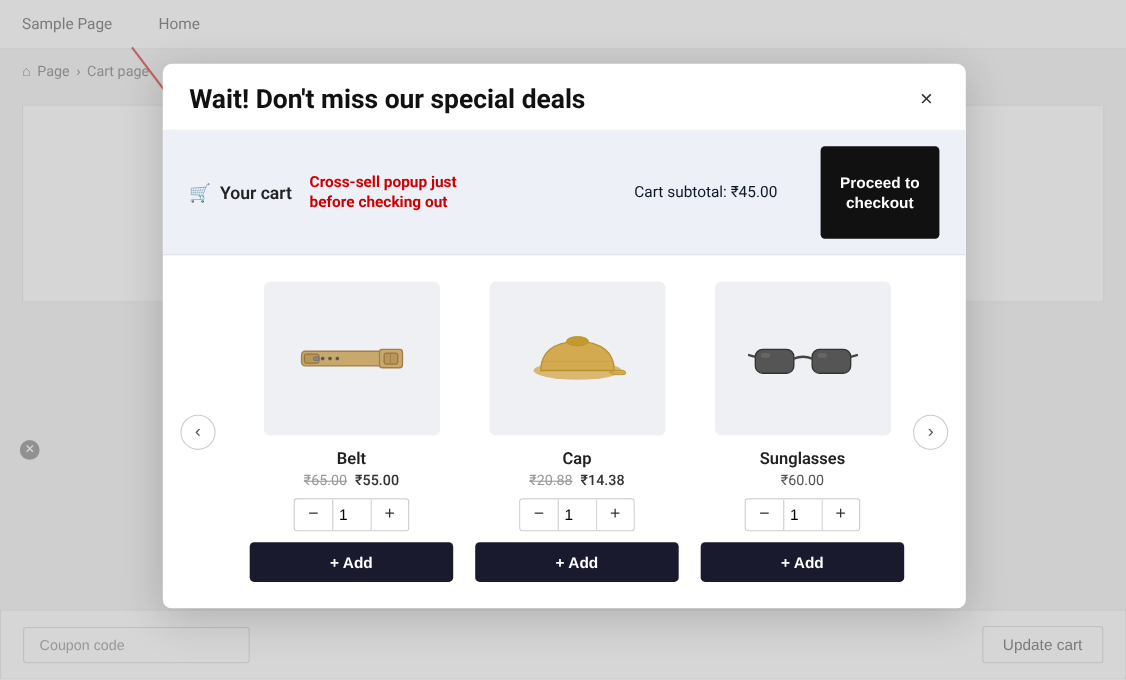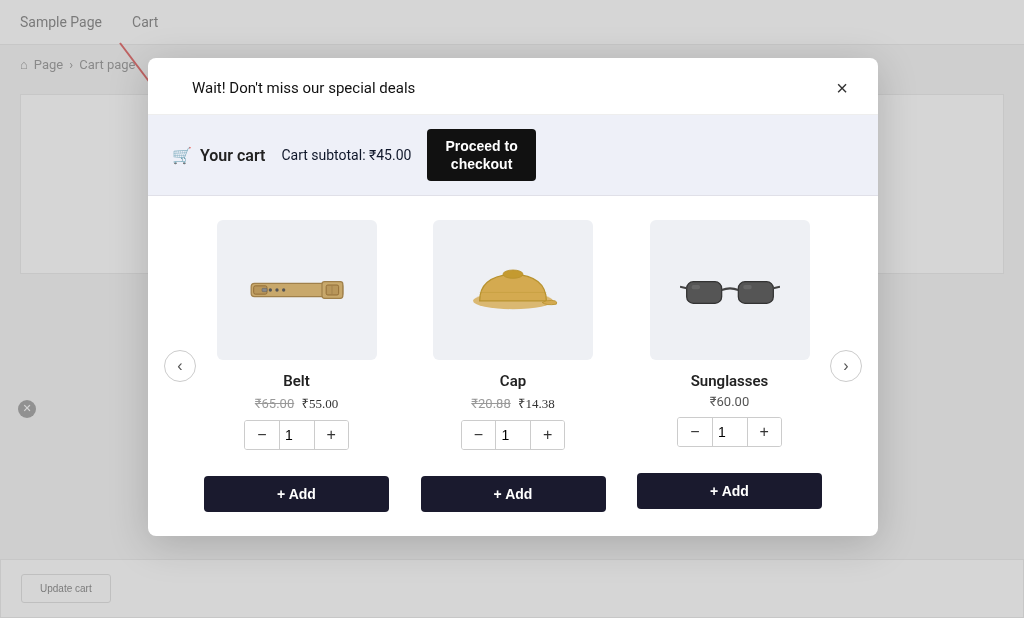--- a/index.html
+++ b/index.html
@@ -18,21 +18,21 @@
       inset: 0;
       background: #f0f0f0;
       padding: 0;
     }
 
     .bg-nav {
       background: #fff;
       border-bottom: 1px solid #ddd;
       padding: 14px 20px;
       display: flex;
-      gap: 30px;
+      gap: 42px;
       text-align: center;
     }
 
     .bg-nav a {
       color: #333;
       text-decoration: none;
       font-size: 14px;
     }
 
     .bg-breadcrumb {
@@ -75,21 +75,21 @@
       padding: 8px 14px;
       font-size: 13px;
       color: #666;
       border-radius: 3px;
       background: #fff;
     }
 
     .bg-update-btn {
       border: 1px solid #ccc;
       padding: 8px 18px;
-      font-size: 10px;
+      font-size: 14px;
       background: #fff;
       color: #333;
       cursor: pointer;
       border-radius: 3px;
     }
 
     .cart-page-label {
       color: #cc0000;
       font-size: 14px;
       font-weight: 600;
@@ -132,24 +132,23 @@
 
     .modal-header {
       display: flex;
       align-items: center;
       justify-content: space-between;
       padding: 18px 24px 14px 24px;
       border-bottom: 1px solid #eee;
     }
 
     .modal-title {
-      font-size: 15px;
-      font-weight: 400;
+      font-size: 24px;
+      font-weight: 700;
       color: #111;
-      margin-left: 20px;
     }
 
     .modal-close {
       font-size: 20px;
       color: #333;
       cursor: pointer;
       background: none;
       border: none;
       line-height: 1;
       padding: 2px 6px;
@@ -185,26 +184,27 @@
       font-size: 14px;
       color: #0f172a;
       white-space: nowrap;
     }
 
     .proceed-btn {
       background: #111;
       color: #fff;
       border: none;
       border-radius: 4px;
-      padding: 8px 18px;
+      padding: 24px 18px;
       font-size: 14px;
       font-weight: 600;
       cursor: pointer;
       white-space: nowrap;
       line-height: 1.3;
+      margin-left: 23px;
     }
 
     
     .modal-products {
       display: flex;
       align-items: center;
       padding: 24px 16px;
       gap: 0;
     }
 
@@ -218,23 +218,23 @@
       align-items: center;
       justify-content: center;
       cursor: pointer;
       font-size: 16px;
       color: #555;
       flex-shrink: 0;
     }
 
     .products-grid {
       display: flex;
-      gap: 8px;
+      gap: 20px;
       flex: 1;
-      justify-content: space-between;
+      justify-content: flex-end;
       padding: 0 8px;
     }
 
     .product-card {
       display: flex;
       flex-direction: column;
       align-items: center;
       width: 185px;
     }
 
@@ -272,21 +272,20 @@
 
     .price-old {
       text-decoration: line-through;
       color: #999;
       margin-right: 4px;
     }
 
     .price-new {
       color: #333;
       font-weight: 500;
-      font-family: Liberation Serif, serif;
     }
 
     .price-only {
       color: #555;
     }
 
     .qty-control {
       display: flex;
       align-items: center;
       gap: 0;
@@ -320,21 +319,20 @@
     .add-btn {
       background: #1a1a2e;
       color: #fff;
       border: none;
       border-radius: 4px;
       padding: 10px 28px;
       font-size: 14px;
       font-weight: 600;
       cursor: pointer;
       width: 100%;
-      margin-top: 16px;
     }
 
     
     .bg-x-icon {
       display: inline-block;
       width: 18px;
       height: 18px;
       border-radius: 50%;
       background: #666;
       color: #fff;
@@ -362,40 +360,41 @@
       color: #333;
     }
   </style>
 </head>
 <body>
 
 <div class="bg-page">
 
   <div class="bg-nav">
     <a>Sample Page</a>
-    <a>Cart</a>
+    <a>Home</a>
   </div>
 
   <div class="bg-breadcrumb">
     <span>⌂</span>
     <a>Page</a>
     <span>›</span>
     <span>Cart page</span>
   </div>
 
   <div class="bg-content">
     <div class="bg-table-area"></div>
   </div>
 
   <div class="bg-x-icon">✕</div>
 
   <div class="bg-total-label">Total</div>
   <div class="bg-total-value">0</div>
 
   <div class="bg-bottom-bar">
+    <input class="bg-coupon" type="text" placeholder="Coupon code" style="">
     <button class="bg-update-btn">Update cart</button>
   </div>
 </div>
 
 <svg class="arrow-svg" width="100" height="70">
   <defs>
     <marker id="arrowhead" markerWidth="8" markerHeight="6" refX="4" refY="3" orient="auto">
       <polygon points="0 0, 8 3, 0 6" fill="#cc0000"></polygon>
     </marker>
   </defs>
@@ -411,20 +410,21 @@
   <div class="modal-header">
     <span class="modal-title">Wait! Don't miss our special deals</span>
     <button class="modal-close">×</button>
   </div>
 
   <div class="modal-cart-bar">
     <div class="cart-icon-label">
       <span>🛒</span>
       <span>Your cart</span>
     </div>
+    <div class="crosssell-label">Cross-sell popup just<br>before checking out</div>
     <div class="cart-subtotal">Cart subtotal: ₹45.00</div>
     <button class="proceed-btn">Proceed to<br>checkout</button>
   </div>
 
   <div class="modal-products">
 
     <button class="nav-arrow">‹</button>
 
     <div class="products-grid">
 

